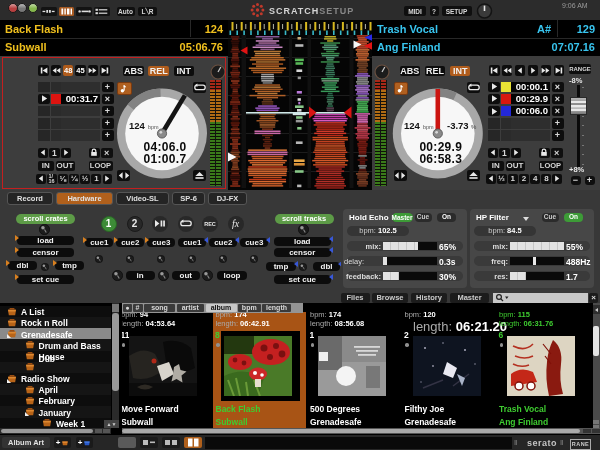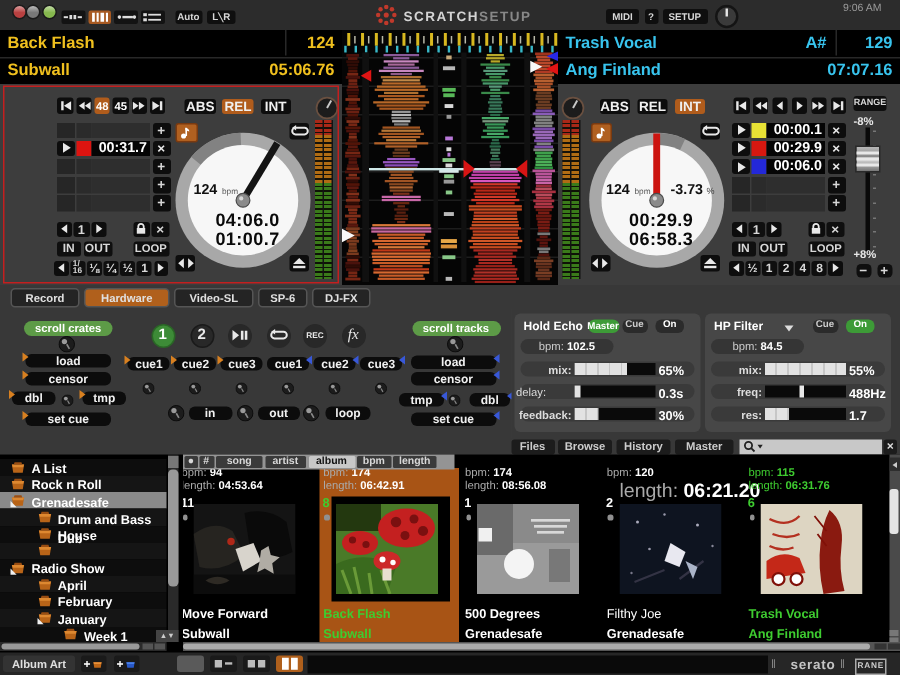--- a/index.html
+++ b/index.html
@@ -1163,21 +1163,21 @@
           <circle cx="12" cy="12" r="1" fill="#aab"></circle>
           <circle cx="30" cy="7" r="0.8" fill="#99a"></circle>
           <circle cx="52" cy="14" r="1" fill="#aab"></circle>
           <circle cx="62" cy="28" r="0.8" fill="#889"></circle>
           <circle cx="20" cy="30" r="0.9" fill="#99a"></circle>
           <circle cx="8" cy="46" r="0.8" fill="#778"></circle>
           <path d="M34 26 l10 6 l-4 10 l-10 -4 Z" fill="#e8e8f0"></path>
           <path d="M10 52 l20 -8 M40 50 l16 -12" stroke="#334" stroke-width="1.5"></path>
           <path d="M44 38 l8 4 l-3 8 Z" fill="#aab4c8"></path>
         </svg>
-        <div style="position:absolute;left:404.5px;top:404px;font-size:8.5px;font-weight:normal;color:#fff;white-space:nowrap">Filthy Joe</div>
+        <div style="position:absolute;left:404.5px;top:404px;font-size:8.5px;font-weight:bold;color:#fff;white-space:nowrap">Filthy Joe</div>
         <div style="position:absolute;left:404.5px;top:417px;font-size:8.5px;font-weight:bold;color:#fff;white-space:nowrap">Grenadesafe</div>
         <div style="position:absolute;left:499px;top:309.5px;font-size:7.5px;color:#3ecc30">bpm: <b style="color:#3ecc30">115</b></div>
         <div style="position:absolute;left:499px;top:319px;font-size:7.5px;color:#3ecc30">length: <b style="color:#3ecc30">06:31.76</b></div>
         <div style="position:absolute;left:498.5px;top:330px;font-size:8.5px;font-weight:bold;color:#3ecc30">6</div>
         <div style="position:absolute;left:499.5px;top:343px;width:3.5px;height:3.5px;border-radius:50%;background:#909090"></div>
         <svg width="68" height="60" viewBox="0 0 68 60" style="position:absolute;left:507px;top:336px">
           <rect width="68" height="60" fill="#ddd5c2"></rect>
           <path d="M46 4 q10 8 8 24 q-2 16 2 30 l-14 2 q-4 -18 -2 -34 q1 -12 6 -22" fill="#8a1a10"></path>
           <path d="M4 38 q10 -8 22 -2 l4 10 l-26 4 Z" fill="#c42818"></path>
           <circle cx="12" cy="50" r="4" fill="#fff" stroke="#801008" stroke-width="1.5"></circle>

